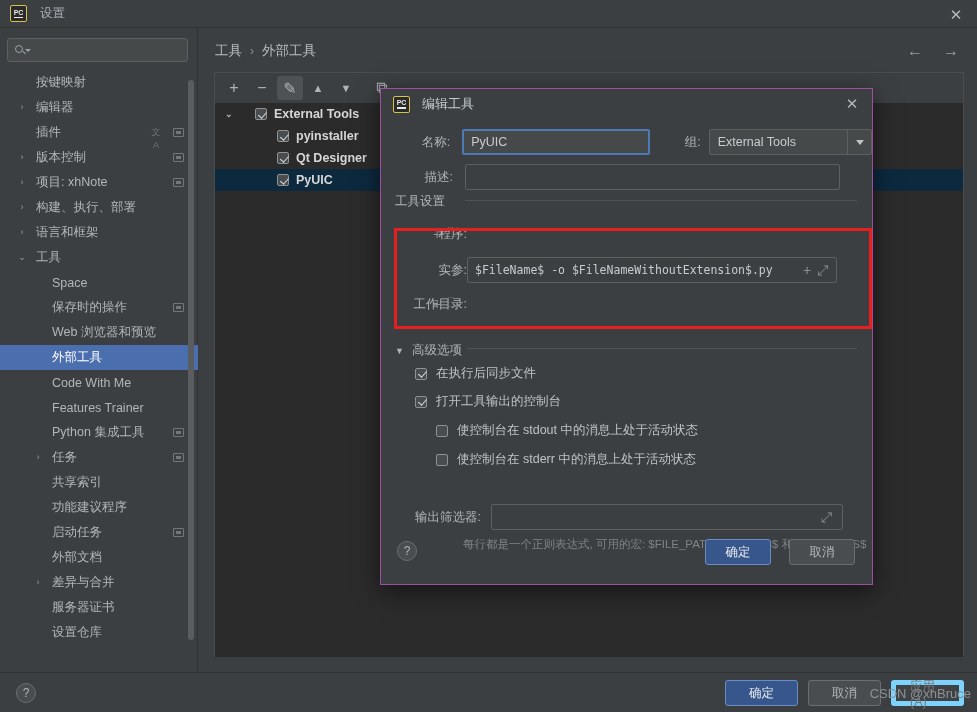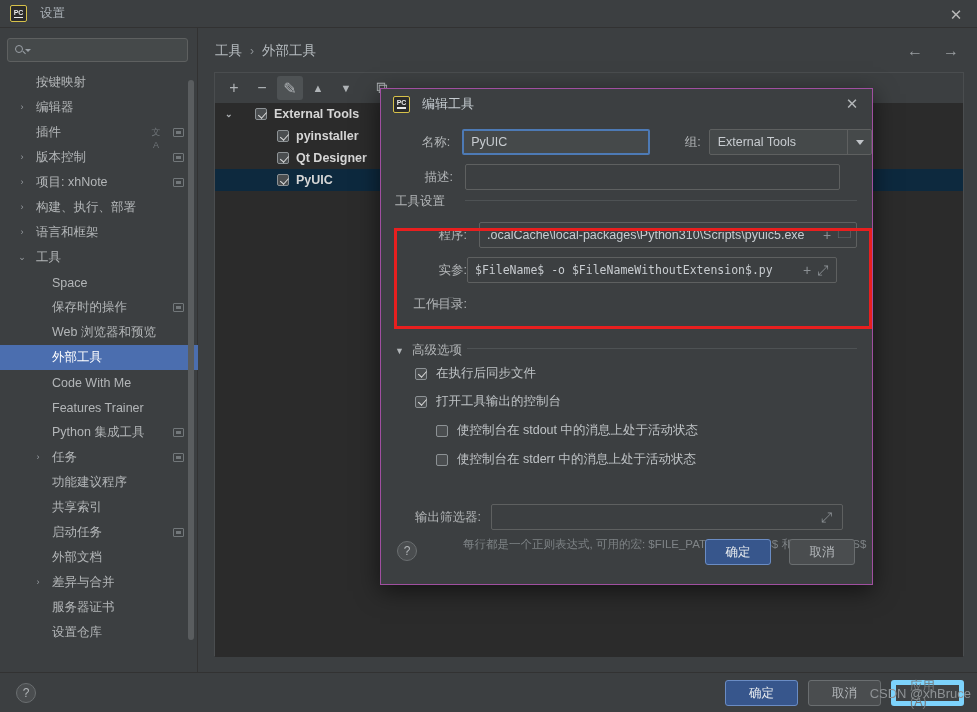--- a/index.html
+++ b/index.html
@@ -361,24 +361,24 @@
         <div class="tree-row">
           <span class="label" style="margin-left: 52px;">Python 集成工具</span>
           <span class="sidemark"></span>
         </div>
         <div class="tree-row">
           <span class="arrow" style="left: 32px;">›</span>
           <span class="label" style="margin-left: 52px;">任务</span>
           <span class="sidemark"></span>
         </div>
         <div class="tree-row">
+          <span class="label" style="margin-left: 52px;">共享索引</span>
+        </div>
+        <div class="tree-row">
           <span class="label" style="margin-left: 52px;">功能建议程序</span>
-        </div>
-        <div class="tree-row">
-          <span class="label" style="margin-left: 52px;">共享索引</span>
         </div>
         <div class="tree-row">
           <span class="label" style="margin-left: 52px;">启动任务</span>
           <span class="sidemark"></span>
         </div>
         <div class="tree-row">
           <span class="label" style="margin-left: 52px;">外部文档</span>
         </div>
         <div class="tree-row">
           <span class="arrow" style="left: 32px;">›</span>
@@ -466,21 +466,20 @@
     <div class="row" style="left:0; top:75px; width:100%;">
       <div class="lbl" style="width:72px">描述:</div>
       <div class="tinput plain" style="width:375px; margin-left:12px;"></div>
     </div>
 
     <div class="section-title" style="left:14px; top:104px;">工具设置</div>
     <div class="section-line" style="left:84px; top:111px; width:392px;"></div>
 
     <div class="row" style="left:0; top:133px; width:100%;">
       <div class="lbl" style="width:86px">程序:</div>
-      <div class="tinput plain" style="width:378px; margin-left:12px; justify-content:flex-start; overflow:hidden; white-space:nowrap;">.ocalCache\local-packages\Python310\Scripts\pyuic5.exe</div>
       <div class="fieldbtns">
         <span class="ficon">+</span>
         <span class="ficon">🗀</span>
       </div>
     </div>
 
     <div class="row" style="left:0; top:168px; width:100%;">
       <div class="lbl" style="width:86px">实参:</div>
       <div class="tinput plain" style="width:370px; font-family:'DejaVu Sans Mono', monospace; font-size:11.5px; overflow:hidden; white-space:nowrap;">$FileName$ -o $FileNameWithoutExtension$.py</div>
       <div class="fieldbtns">

